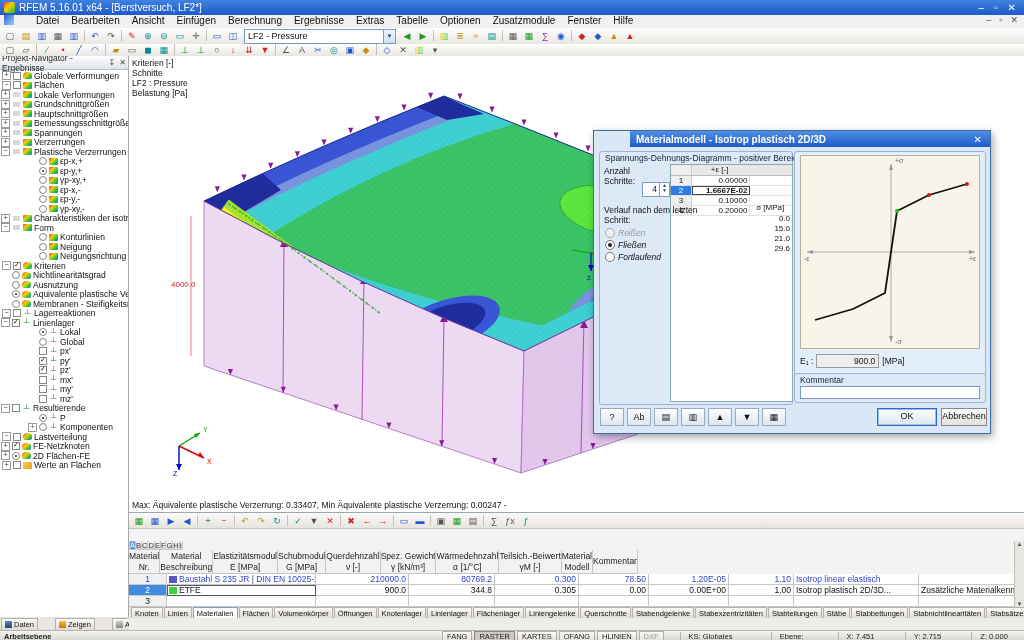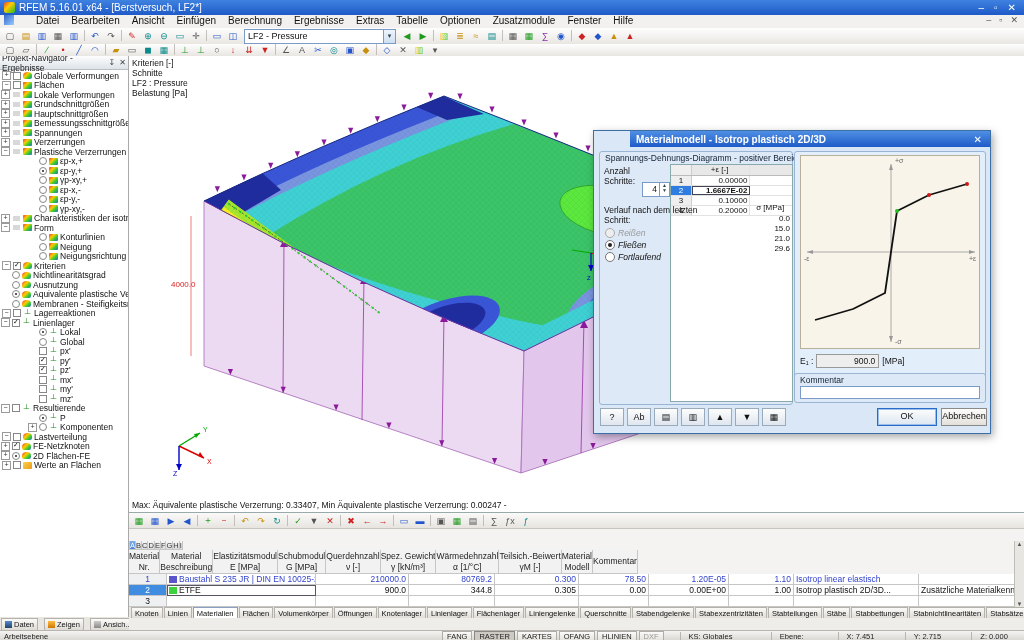--- a/index.html
+++ b/index.html
@@ -42,21 +42,21 @@
   .s-r0 .ctrl,.s-r1 .ctrl{border:1px solid #888;background:#fff;border-radius:50%;}
   .s-r1 .ctrl:after{content:"";position:absolute;left:2px;top:2px;width:2px;height:2px;background:#222;border-radius:50%;}
   .s-none .ctrl{visibility:hidden;width:0;margin:0;}
   .ico{width:9px;height:7px;flex:none;margin-right:2px;border-radius:1px;}
   .i-surf .ico,.i-cat .ico{background:linear-gradient(135deg,#e33,#fc0 35%,#3c3 65%,#36c);}
   .i-cat .ico{box-shadow:-11px 0 0 -1px #d8d8d8;margin-left:11px;}
   .i-crit .ico{background:linear-gradient(135deg,#e33,#fc0 40%,#3c3 70%,#36c);border-radius:50% 50% 2px 2px;}
   .i-sup .ico{background:none;position:relative;}
   .i-sup .ico:before{content:"⊥";position:absolute;top:-3px;left:1px;color:#1a8a1a;font-size:8px;}
   .i-val .ico{background:linear-gradient(135deg,#ffd24a,#e89a1a);}
-  .navtabs{left:0;top:617px;width:129px;height:13px;background:#e9e6e2;display:flex;align-items:flex-start;gap:6px;padding:1px 0 0 1px;border-right:1px solid #a9a9a9;}
+  .navtabs{left:0;top:617px;width:129px;height:13px;background:#e9e6e2;display:flex;align-items:flex-start;gap:17px;padding:1px 0 0 1px;border-right:1px solid #a9a9a9;}
   .ntab{height:11px;display:flex;align-items:center;gap:2px;font-size:7.5px;padding:0 3px;background:linear-gradient(#fbfaf8,#dedad4);border:1px solid #b5b1ab;border-bottom:none;}
   .ntab.on{background:#f4f6f9;border-color:#8aa0c0;}
   .nticon{width:7px;height:7px;flex:none;}
   .ti-data{background:linear-gradient(#58c,#246);}
   .ti-show{background:linear-gradient(#fb4,#c70);}
   .ti-view{background:linear-gradient(#ccc,#888);}
   .ti-res{background:linear-gradient(135deg,#e33,#fc0 40%,#3c3 70%,#36c);}
   
   .view{left:129px;top:56px;width:895px;height:456px;background:#fff;overflow:hidden;}
   .infolines{left:3px;top:2px;font-size:8.5px;line-height:10px;color:#111;}
@@ -79,21 +79,21 @@
   .grow.rowsel .desccell{outline:1px solid #556;outline-offset:-1px;}
   .swatch{width:8px;height:7px;flex:none;margin-right:2px;}
   .c0{width:38px}.c1{width:149px}.c2{width:93px}.c3{width:86px}.c4{width:84px}.c5{width:70px}.c6{width:80px}.c7{width:65px}.c8{width:125px}.c9{width:96px}
   .vsb{position:absolute;right:0;top:28px;width:9px;height:66px;background:#e8e6e2;border-left:1px solid #c0bdb8;font-size:6px;color:#555;text-align:center;}
   .tabrow{position:absolute;left:0;top:94px;width:895px;height:13px;display:flex;align-items:flex-start;gap:1px;padding-left:2px;background:#e9e6e2;}
   .ttab{height:11px;font-size:7.5px;padding:0 3px;background:linear-gradient(#fbfaf8,#dedad4);border:1px solid #b5b1ab;border-bottom:none;white-space:nowrap;line-height:11px;}
   .ttab.on{background:#fff;border-color:#8aa0c0;}
   
   .gapstrip{left:129px;top:618px;width:895px;height:12px;background:#efedea;}
   .statusbar{left:0;top:630px;width:1024px;height:10px;background:linear-gradient(#f5f4f2,#d9d6d1);border-top:1px solid #b8b5b0;display:flex;align-items:center;font-size:7.5px;color:#222;}
-  .statusbar .sleft{padding-left:4px;width:440px;}
+  .statusbar .sleft{padding-left:4px;width:440px;font-weight:bold;}
   .stoggle{padding:0 4px;height:9px;line-height:9px;border:1px solid #b0ada8;background:linear-gradient(#fbfaf8,#e4e1dc);margin-right:2px;}
   .stoggle.pressed{background:#cdc9c3;border-color:#8a8782;}
   .stoggle.dis{color:#999;}
   .sinfo{margin-left:14px;border-left:1px solid #b8b5b0;padding:0 8px;height:9px;line-height:9px;}
   
   .dialog{left:593px;top:130px;width:396px;height:302px;background:#d9e7f6;border:1px solid #3a6ea5;box-shadow:2px 3px 8px rgba(0,0,0,.35);z-index:50;}
   .dtitle{height:16px;background:linear-gradient(#4f8fe4,#1e5bc8);color:#fff;display:flex;align-items:center;font-size:10px;font-weight:bold;padding-left:6px;margin-left:36px;}
   .dclose{margin-left:auto;padding-right:8px;font-weight:normal;}
   .dgroup{position:absolute;border:1px solid #9ab4d4;border-radius:3px;background:#dde9f7;}
   .g-left{left:5px;top:20px;width:192px;height:252px;}

